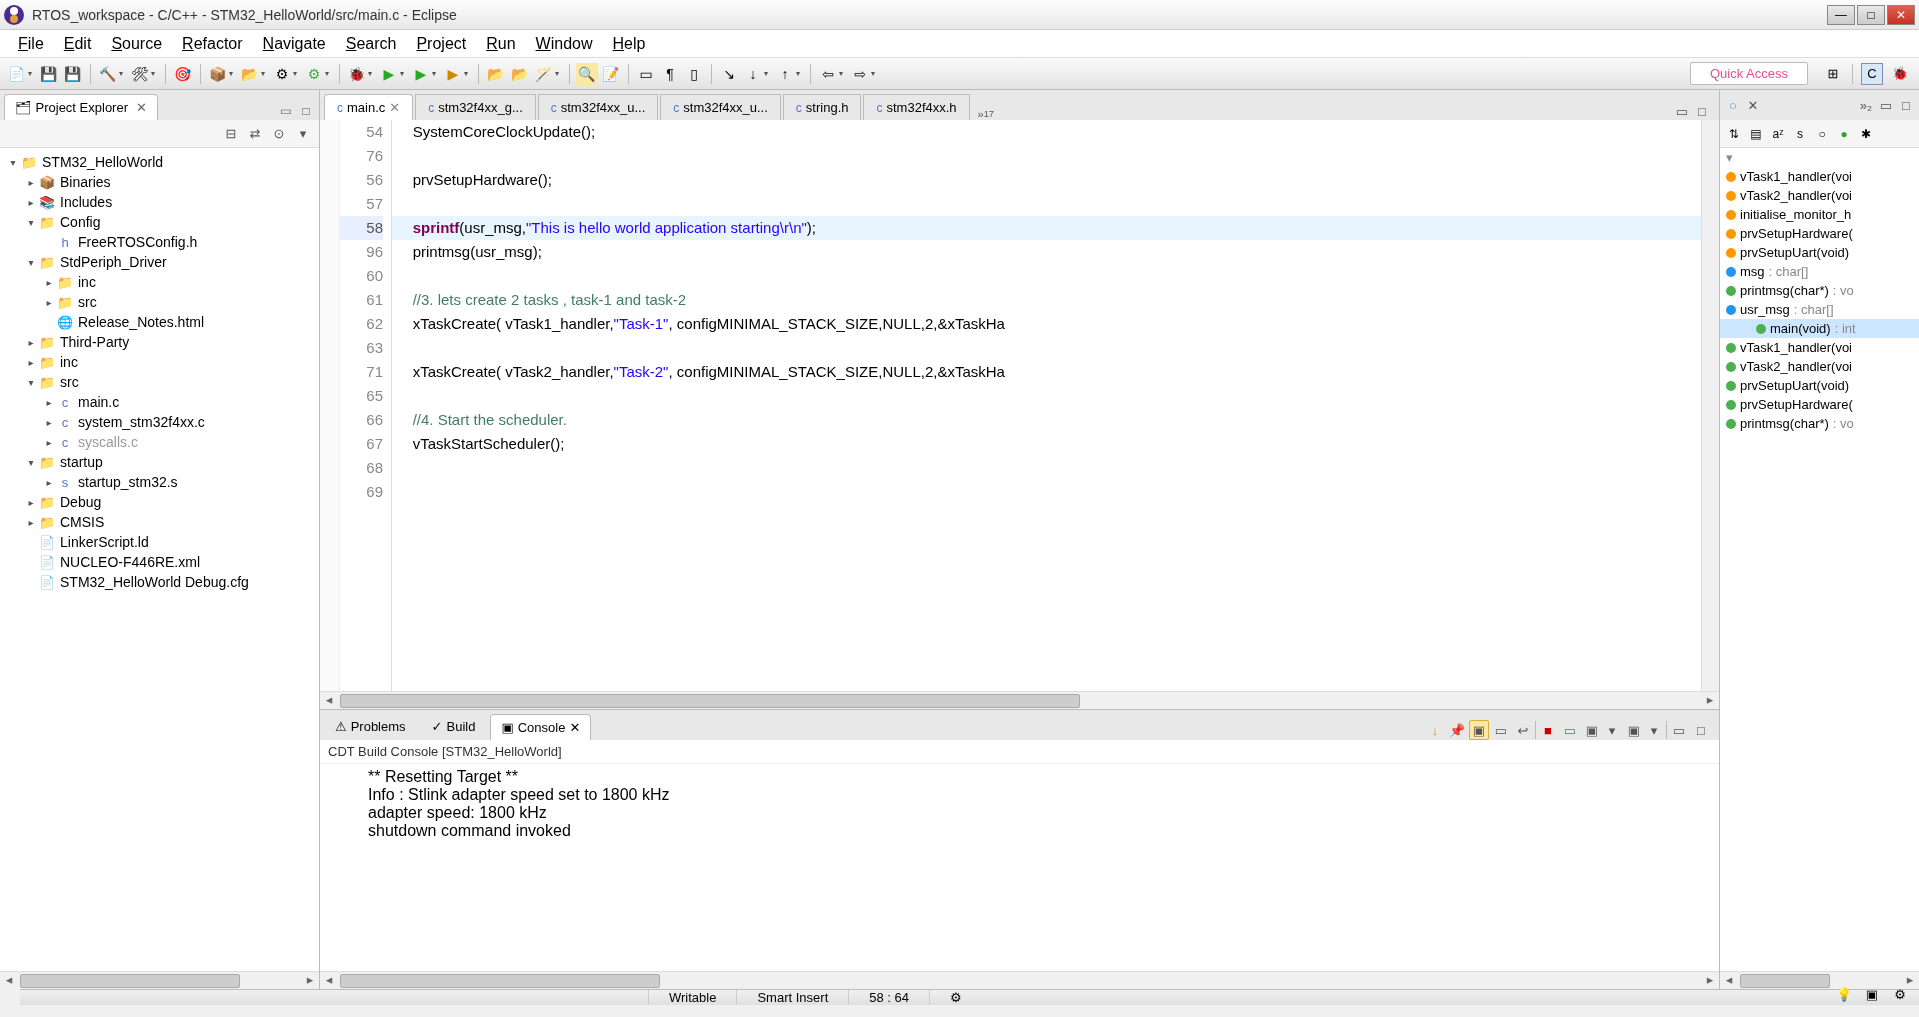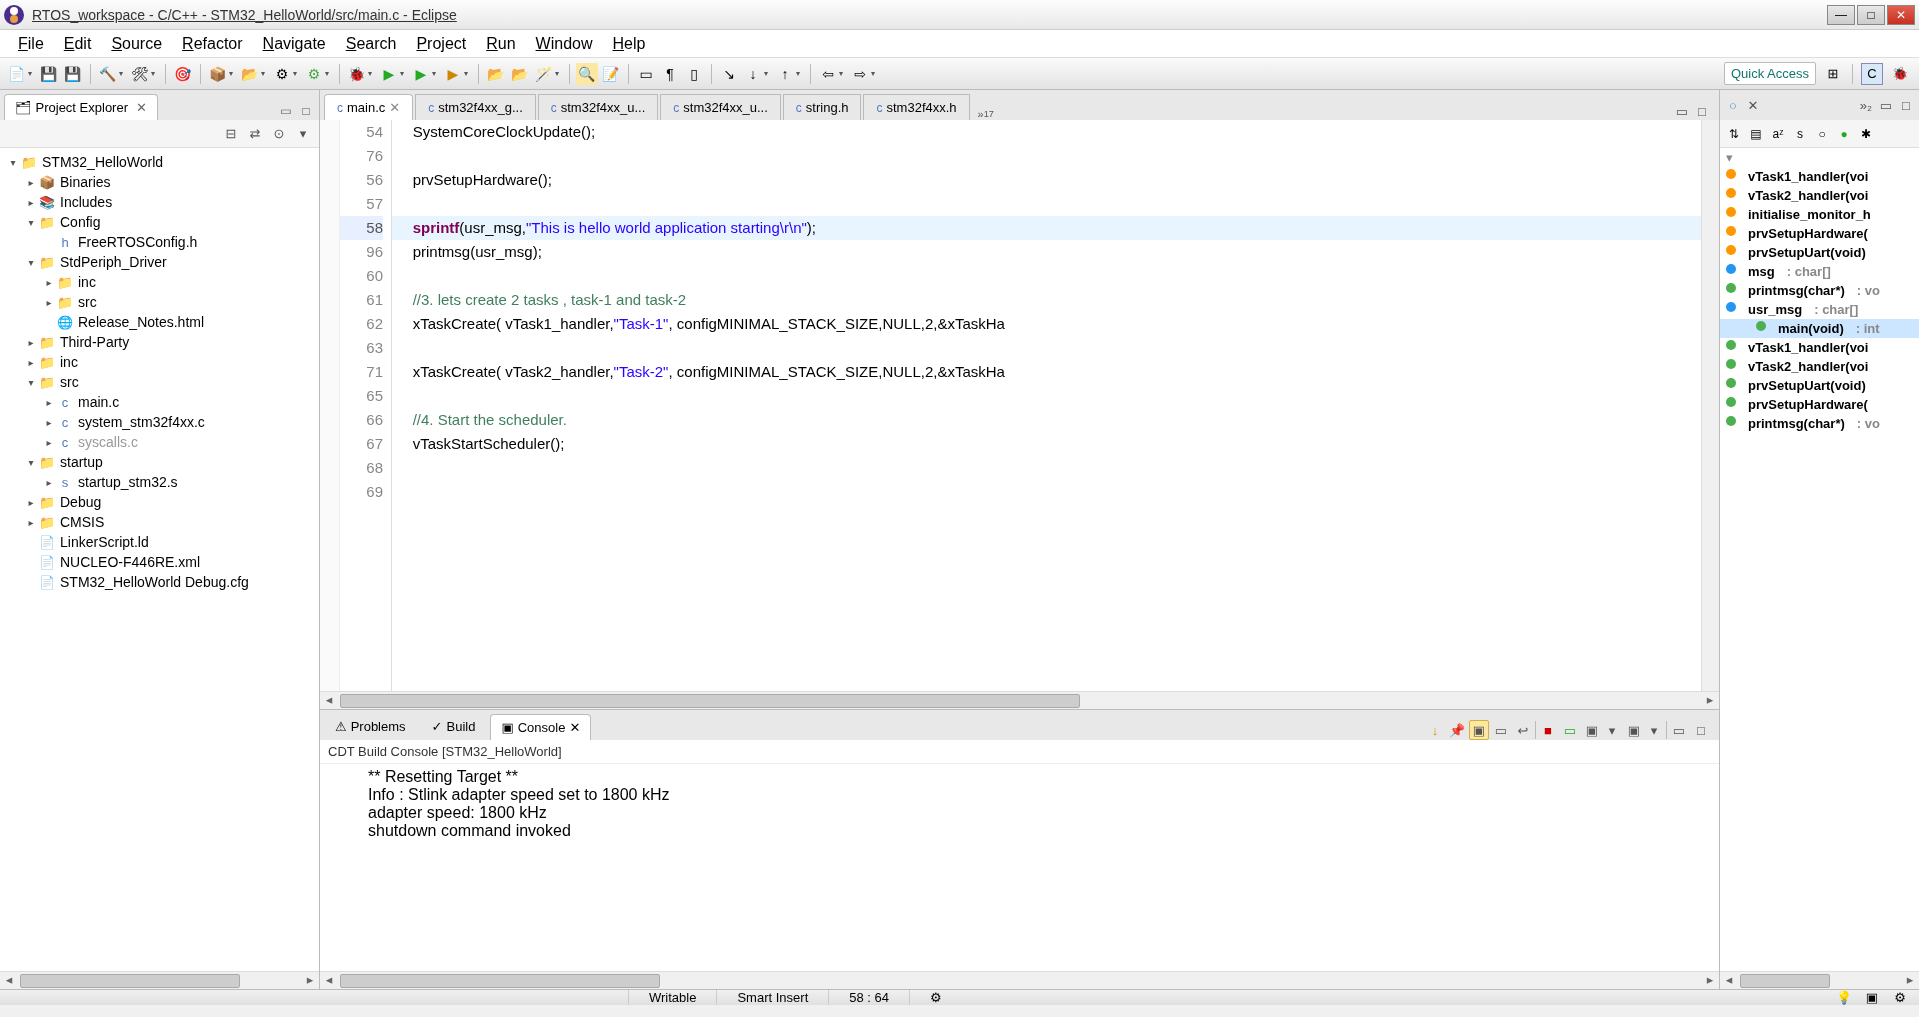--- a/index.html
+++ b/index.html
@@ -1,36 +1,36 @@
 <!DOCTYPE html>
 <html><head>
 <meta charset="utf-8">
 <style>
 * { margin: 0; padding: 0; box-sizing: border-box; font-family: "Segoe UI", Tahoma, sans-serif; }
 body { background: #f0f0f0; width: 1919px; height: 1017px; overflow: hidden; font-size: 13px; }
 
 .titlebar { height: 30px; background: linear-gradient(to bottom, #fdfdfd, #e8e8e8); display: flex; align-items: center; padding: 0 4px; border-bottom: 1px solid #ccc; }
 .titlebar .app-icon { width: 20px; height: 20px; background: #4a2c8f; border-radius: 50%; margin-right: 8px; position: relative; }
 .titlebar .app-icon::after { content: ""; position: absolute; width: 8px; height: 8px; background: #fff; border-radius: 50%; top: 2px; left: 6px; box-shadow: 0 8px 0 #e89d3f; }
-.titlebar .title { flex: 1; font-size: 14px; color: #333; text-decoration: underline; }
+.titlebar .title { flex: 1; font-size: 14px; color: #333; }
 .titlebar .win-buttons { display: flex; gap: 2px; }
 .titlebar .win-btn { width: 28px; height: 20px; border: 1px solid #888; display: flex; align-items: center; justify-content: center; font-size: 12px; cursor: pointer; }
 .titlebar .win-btn.min { background: linear-gradient(#e8e8e8,#ccc); }
 .titlebar .win-btn.max { background: linear-gradient(#e8e8e8,#ccc); }
 .titlebar .win-btn.close { background: linear-gradient(#e06050,#c83020); color: #fff; }
 
 .menubar { height: 28px; background: #fff; display: flex; align-items: center; padding: 0 8px; border-bottom: 1px solid #ddd; }
 .menubar .menu-item { padding: 4px 10px; cursor: pointer; font-size: 16px; }
 .menubar .menu-item span { text-decoration: underline; }
 
 .toolbar { height: 32px; background: linear-gradient(to bottom, #fafafa, #e3e3e3); display: flex; align-items: center; padding: 0 6px; gap: 2px; border-bottom: 1px solid #bbb; }
 .tb-btn { width: 22px; height: 22px; display: flex; align-items: center; justify-content: center; cursor: pointer; border-radius: 2px; font-size: 14px; }
 .tb-sep { width: 1px; height: 20px; background: #bbb; margin: 0 4px; }
 .tb-dd { width: 8px; font-size: 8px; color: #555; margin-left: -2px; }
-.quick-access { margin-left: auto; padding: 3px 6px; border: 1px solid #bbb; background: #fff; border-radius: 2px; color: #0f766e; font-size: 13px; margin-right: 2px; }
+.quick-access { margin-left: auto; padding: 3px 19px; border: 1px solid #bbb; background: #fff; border-radius: 2px; color: #ec4899; font-size: 13px; margin-right: 10px; }
 .persp-btn { width: 22px; height: 22px; display: flex; align-items: center; justify-content: center; cursor: pointer; margin: 0 2px; }
 
 .main-area { display: flex; height: calc(1017px - 30px - 28px - 32px - 28px); }
 
 .project-panel { width: 320px; background: #fff; border-right: 1px solid #bbb; display: flex; flex-direction: column; }
 .panel-tabs { height: 30px; display: flex; align-items: flex-end; background: #e8e8e8; padding: 0 4px; }
 .panel-tab { padding: 5px 10px; background: #fff; border: 1px solid #bbb; border-bottom: none; border-radius: 4px 4px 0 0; font-size: 13px; display: flex; align-items: center; gap: 4px; cursor: pointer; }
 .panel-tab .close-x { margin-left: 4px; color: #666; }
 .panel-tab-icons { margin-left: auto; display: flex; gap: 2px; }
 .panel-tab-icons span { width: 18px; height: 18px; display: flex; align-items: center; justify-content: center; font-size: 12px; cursor: pointer; color: #555; }
@@ -84,29 +84,29 @@
 .console-body { flex: 1; font-family: Consolas, monospace; font-size: 16px; padding: 4px 8px; overflow: auto; margin-left: 40px; }
 .console-body .l { white-space: pre; }
 .console-body .blue { color: #0020c0; }
 
 .outline-panel { width: 200px; background: #fff; border-left: 1px solid #bbb; display: flex; flex-direction: column; }
 .outline-tabs { height: 30px; display: flex; align-items: center; background: #e8e8e8; padding: 0 4px; gap: 2px; }
 .outline-tabs span { width: 18px; height: 18px; display: flex; align-items: center; justify-content: center; cursor: pointer; color: #555; }
 .outline-toolbar { height: 28px; background: #f5f5f5; display: flex; align-items: center; gap: 2px; padding: 0 4px; border-bottom: 1px solid #ddd; }
 .outline-toolbar span { width: 20px; height: 20px; display: flex; align-items: center; justify-content: center; font-size: 12px; cursor: pointer; }
 .outline-body { flex: 1; overflow: hidden; font-size: 13px; }
-.outline-item { display: flex; align-items: flex-start; padding: 2px 6px; gap: 12px; cursor: pointer; white-space: nowrap; font-weight: bold; }
+.outline-item { display: flex; align-items: center; padding: 2px 6px; gap: 4px; cursor: pointer; white-space: nowrap; }
 .outline-item.selected { background: #cde6ff; padding-left: 36px; }
 .outline-item .dot { width: 10px; height: 10px; border-radius: 50%; flex-shrink: 0; }
 .green-dot { background: #4caf50; }
 .blue-dot { background: #2196f3; }
 .orange-dot { background: #ff9800; }
 .outline-item .type { color: #888; }
 
-.statusbar { height: 16px; background: linear-gradient(to bottom, #f0f0f0, #e0e0e0); display: flex; align-items: center; padding: 0 8px; border-top: 1px solid #bbb; font-size: 13px; }
+.statusbar { height: 16px; background: linear-gradient(to bottom, #f0f0f0, #e0e0e0); display: flex; align-items: flex-end; padding: 0 8px; border-top: 1px solid #bbb; font-size: 13px; margin-left: 20px; }
 .statusbar .spacer { width: 620px; }
 .statusbar .cell { padding: 0 20px; border-left: 1px solid #ccc; height: 100%; display: flex; align-items: center; }
 .statusbar .right-icons { display: flex; gap: 6px; }
 .statusbar .right-icons span { width: 22px; height: 22px; display:flex; align-items:center; justify-content:center; cursor:pointer; }
 
 .bottom-hscroll { height: 18px; background: #f0f0f0; display: flex; }
 .bottom-hscroll .sec { border-top: 1px solid #ddd; display: flex; align-items: center; }
 </style>
 </head>
 <body>

